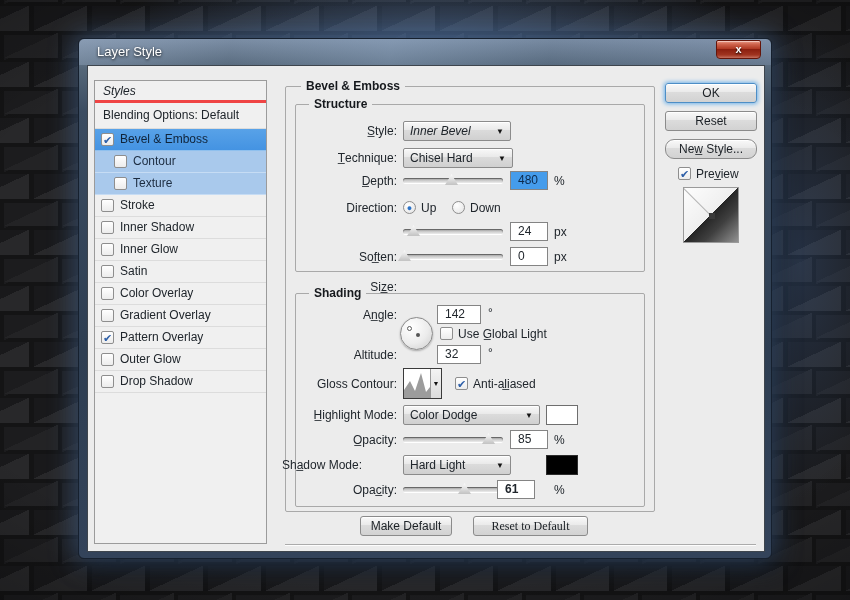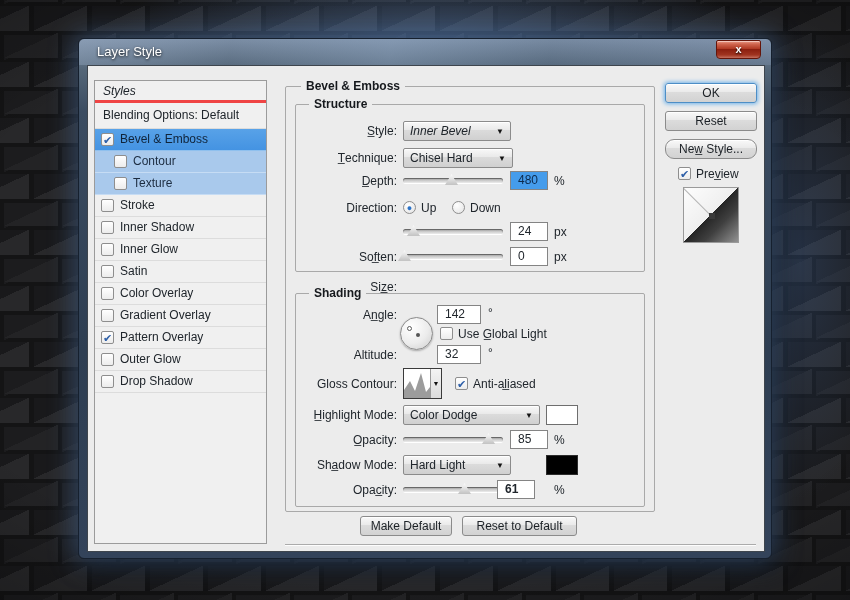--- a/index.html
+++ b/index.html
@@ -297,36 +297,36 @@
     </div>
     <div class="swatch" style="left:458px; top:339px; background:#ffffff;"></div>
 
     <span class="lbl" style="top:364px;">O̲pacity:</span>
     <div class="track" style="left:315px; top:371px;">
       <div class="thumb" style="left:79px;"></div>
     </div>
     <div class="vbox" style="left:422px; top:364px;">85</div>
     <span class="unit" style="left:466px; top:364px;">%</span>
 
-    <span class="lbl" style="top:389px;">Sha̲dow Mode:</span>
+    <span class="lbl" style="top:389px;text-align:center;">Sha̲dow Mode:</span>
     <div class="dd" style="left:315px; top:389px; width:108px;">
       <span>Hard Light</span>
         <span class="dd-a">▼</span>
     </div>
     <div class="swatch" style="left:458px; top:389px; background:#000000; border-color:#2c2c2c;"></div>
 
     <span class="lbl" style="top:414px;">Opac̲ity:</span>
     <div class="track" style="left:315px; top:421px;">
       <div class="thumb" style="left:55px;"></div>
     </div>
     <div class="vbox" style="left:409px; top:414px;font-weight:bold;">61</div>
     <span class="unit" style="left:466px; top:414px;">%</span>
 
     <div class="btn" style="left:272px; top:450px; width:92px;">Make Default</div>
-    <div class="btn" style="left:374px; top:450px; width:115px;">Reset to Default</div>
+    <div class="btn" style="left:385px; top:450px; width:115px;font-family:Liberation Serif, serif;">Reset to Default</div>
 
     <div class="hline"></div>
 
     <div class="btn focus" style="left:577px; top:17px; width:92px;">OK</div>
     <div class="btn" style="left:577px; top:45px; width:92px;">Reset</div>
     <div class="btn" style="left:577px; top:73px; width:92px;border-radius:9px;">New̲ Style...</div>
 
     <span class="cbx" style="left:590px; top:101px;">
         <i>✔</i>
       </span>

